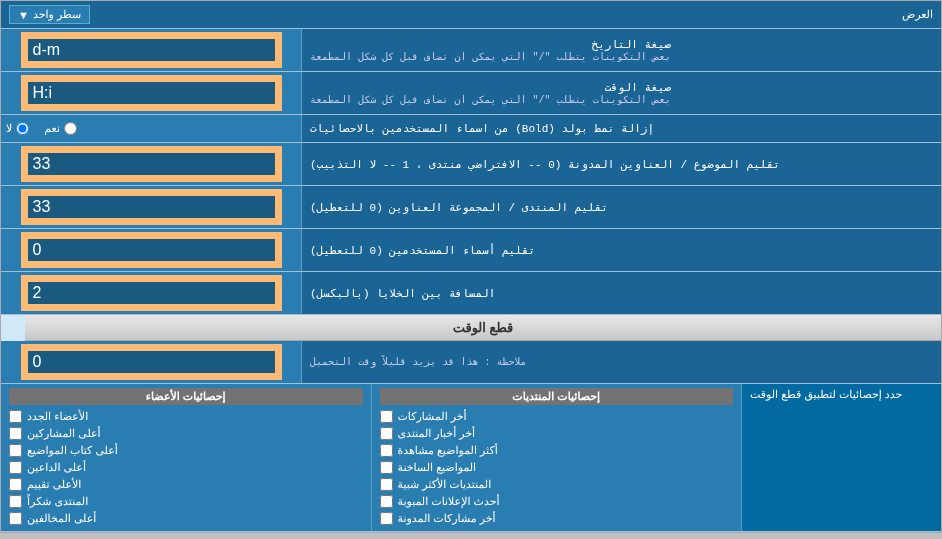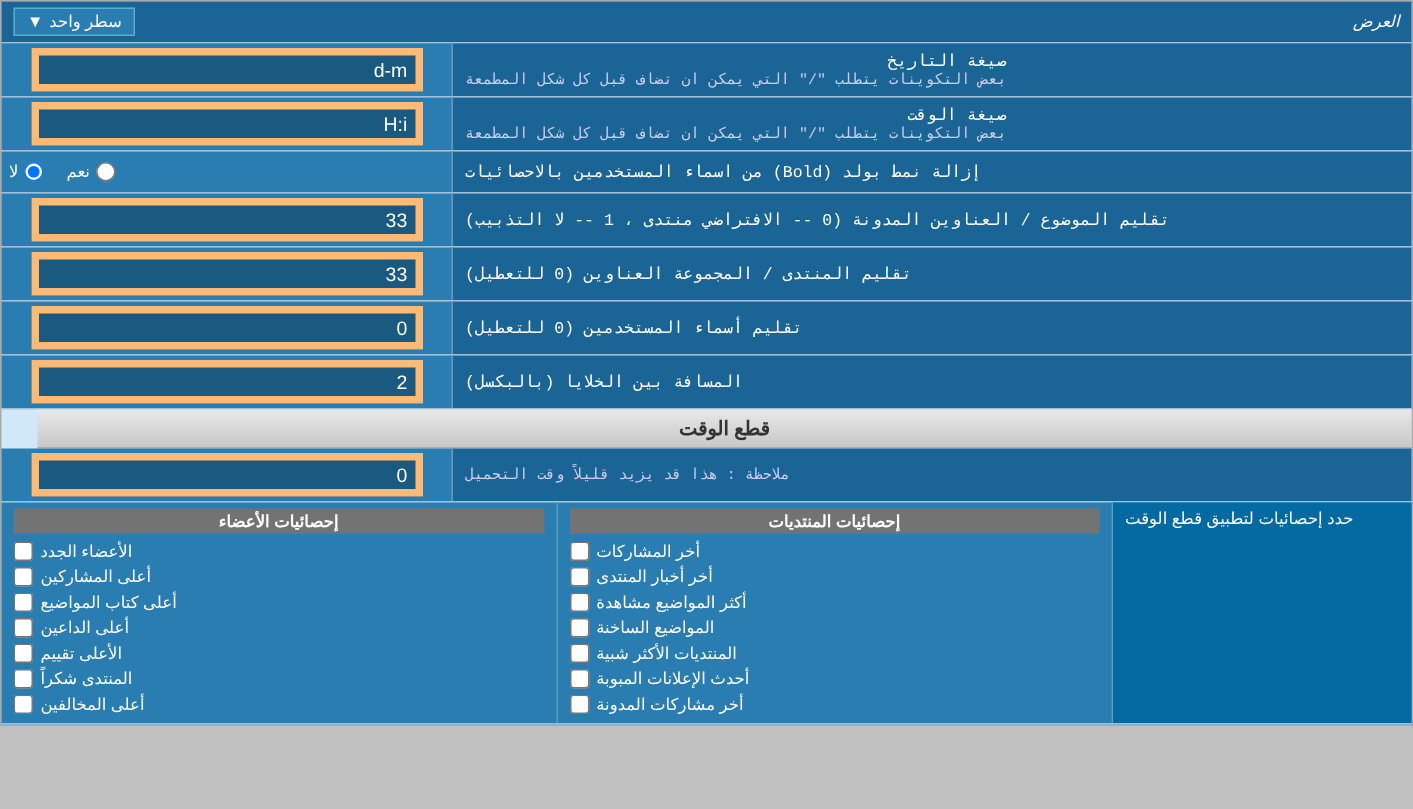--- a/index.html
+++ b/index.html
@@ -43,24 +43,24 @@
       background: #2a7db0;
       display: flex;
       align-items: center;
       justify-content: center;
       padding: 3px 5px;
     }
     .input-cell input[type="text"] {
       width: 90%;
       background: #1a5a80;
       color: #fff;
-      border: 5px solid #fdba74;
+      border: 7px solid #fdba74;
       padding: 2px 5px;
-      font-size: 13px;
-      text-align: right;
+      font-size: 16px;
+      text-align: left;
       direction: ltr;
     }
     .section-header {
       background: linear-gradient(to bottom, #e8e8e8, #c8c8c8);
       text-align: center;
       font-weight: bold;
       font-size: 13px;
       padding: 5px;
       border-bottom: 1px solid #aaa;
       color: #333;
@@ -73,21 +73,20 @@
       justify-content: space-between;
       padding: 3px 8px;
       border-bottom: 1px solid #a0c0d8;
       min-height: 28px;
     }
     .first-row .label-part {
       color: #fff;
       font-size: 11px;
       flex: 1;
       text-align: right;
-      font-style: italic;
     }
     .first-row .control-part {
       display: flex;
       align-items: center;
       gap: 5px;
     }
     .dropdown-btn {
       background: #2a7db0;
       color: #fff;
       border: 1px solid #5aaecc;

